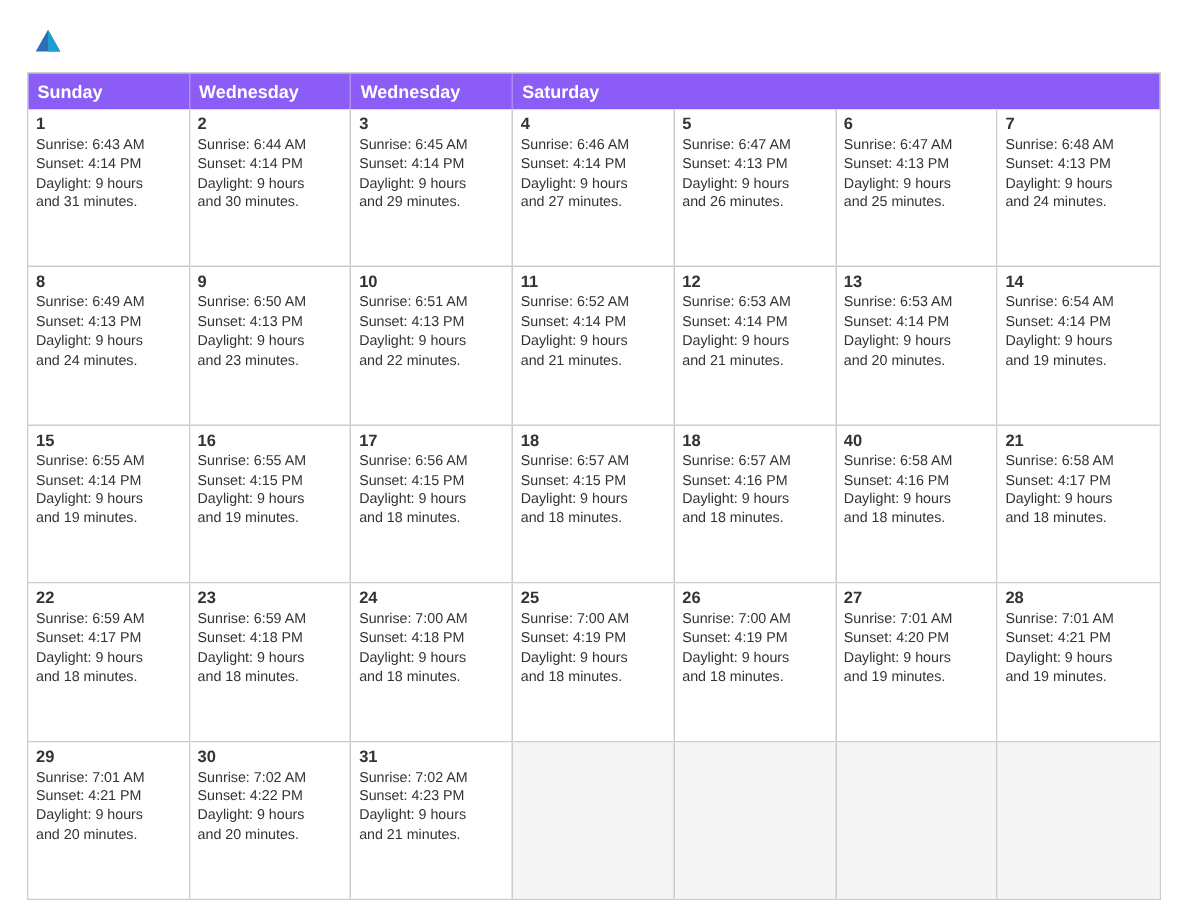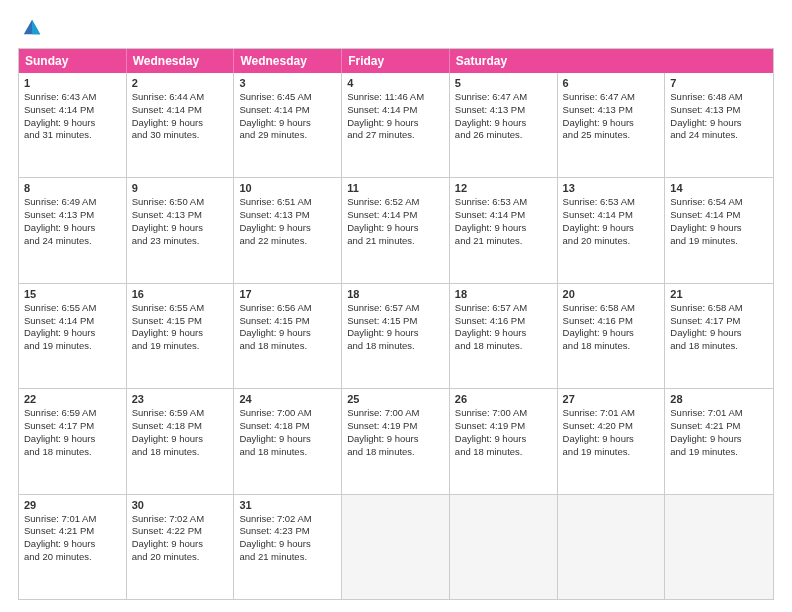--- a/index.html
+++ b/index.html
@@ -63,21 +63,21 @@
     }
     .calendar {
       flex: 1;
       display: flex;
       flex-direction: column;
       border: 1px solid #ccc;
     }
     .cal-header {
       display: grid;
       grid-template-columns: repeat(7, 1fr);
-      background: #ec4899;
+      background: #8b5cf6;
     }
     .cal-header-cell {
       color: #fff;
       font-size: 12px;
       font-weight: bold;
       padding: 5px 6px;
       text-align: left;
       border-right: 1px solid rgba(255,255,255,0.3);
     }
     .cal-header-cell:last-child { border-right: none; }
@@ -133,21 +133,20 @@
       <div class="month-title"></div>
       <div class="subtitle"></div>
     </div>
   </div>
 
   <div class="calendar">
     <div class="cal-header">
     <div class="cal-header-cell">Sunday</div>
         <div class="cal-header-cell">Wednesday</div>
         <div class="cal-header-cell">Wednesday</div>
-        <div class="cal-header-cell">Friday</div>
         <div class="cal-header-cell">Saturday</div>
       </div>
     <div class="cal-body">
     <div class="cal-row">
           <div class="cal-cell">
             <span class="day-num">1</span>
             <span class="cell-line">Sunrise: 6:43 AM</span>
             <span class="cell-line">Sunset: 4:14 PM</span>
             <span class="cell-line">Daylight: 9 hours</span>
             <span class="cell-line">and 31 minutes.</span>
@@ -161,21 +160,21 @@
           </div>
           <div class="cal-cell">
             <span class="day-num">3</span>
             <span class="cell-line">Sunrise: 6:45 AM</span>
             <span class="cell-line">Sunset: 4:14 PM</span>
             <span class="cell-line">Daylight: 9 hours</span>
             <span class="cell-line">and 29 minutes.</span>
           </div>
           <div class="cal-cell">
             <span class="day-num">4</span>
-            <span class="cell-line">Sunrise: 11:46 AM</span>
+            <span class="cell-line">Sunrise: 6:46 AM</span>
             <span class="cell-line">Sunset: 4:14 PM</span>
             <span class="cell-line">Daylight: 9 hours</span>
             <span class="cell-line">and 27 minutes.</span>
           </div>
           <div class="cal-cell">
             <span class="day-num">5</span>
             <span class="cell-line">Sunrise: 6:47 AM</span>
             <span class="cell-line">Sunset: 4:13 PM</span>
             <span class="cell-line">Daylight: 9 hours</span>
             <span class="cell-line">and 26 minutes.</span>
@@ -276,21 +275,21 @@
             <span class="cell-line">and 18 minutes.</span>
           </div>
           <div class="cal-cell">
             <span class="day-num">18</span>
             <span class="cell-line">Sunrise: 6:57 AM</span>
             <span class="cell-line">Sunset: 4:16 PM</span>
             <span class="cell-line">Daylight: 9 hours</span>
             <span class="cell-line">and 18 minutes.</span>
           </div>
           <div class="cal-cell">
-            <span class="day-num">20</span>
+            <span class="day-num">40</span>
             <span class="cell-line">Sunrise: 6:58 AM</span>
             <span class="cell-line">Sunset: 4:16 PM</span>
             <span class="cell-line">Daylight: 9 hours</span>
             <span class="cell-line">and 18 minutes.</span>
           </div>
           <div class="cal-cell">
             <span class="day-num">21</span>
             <span class="cell-line">Sunrise: 6:58 AM</span>
             <span class="cell-line">Sunset: 4:17 PM</span>
             <span class="cell-line">Daylight: 9 hours</span>

